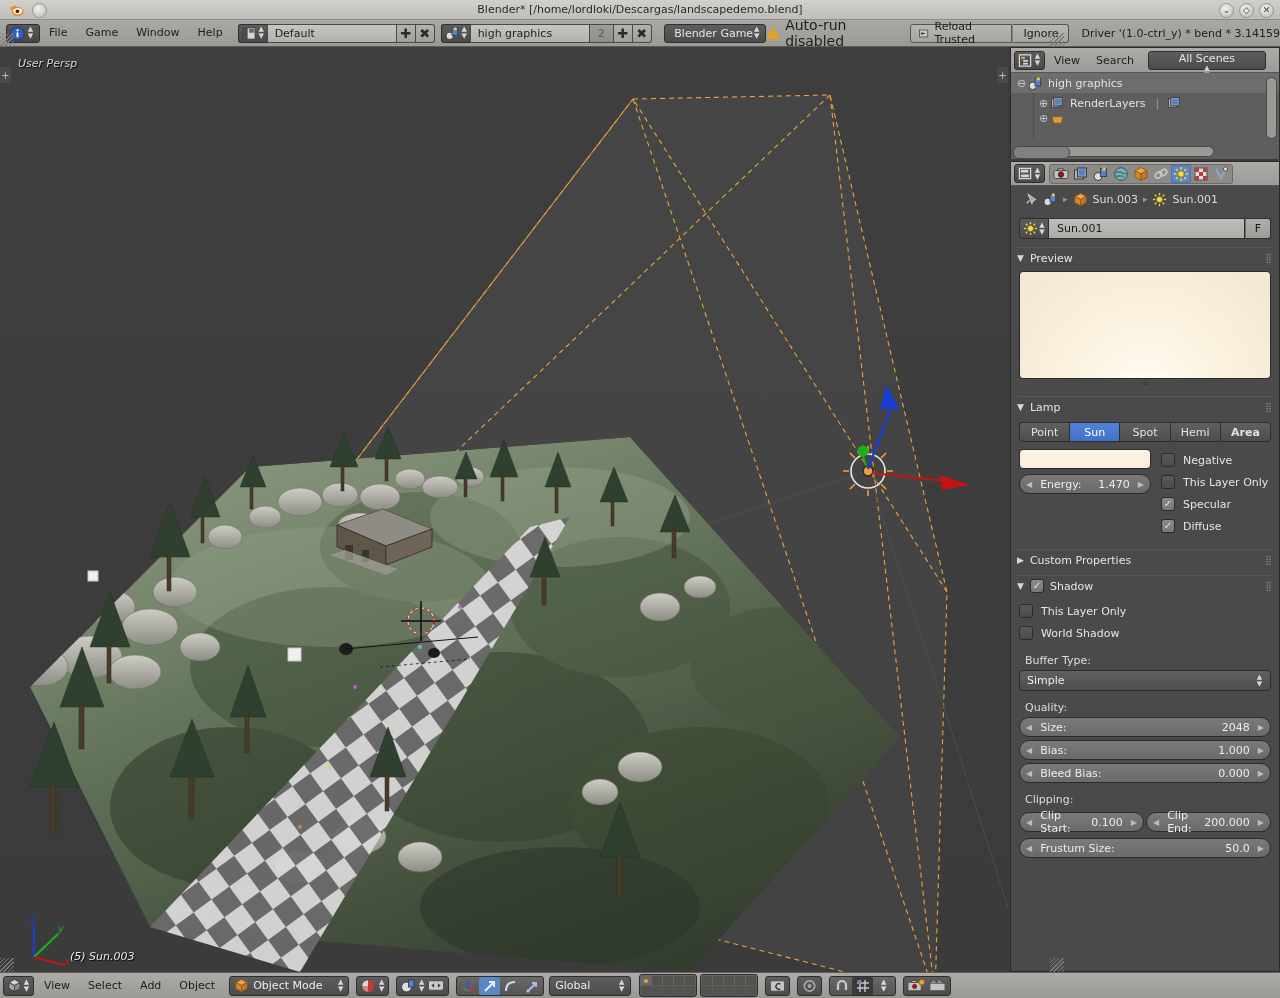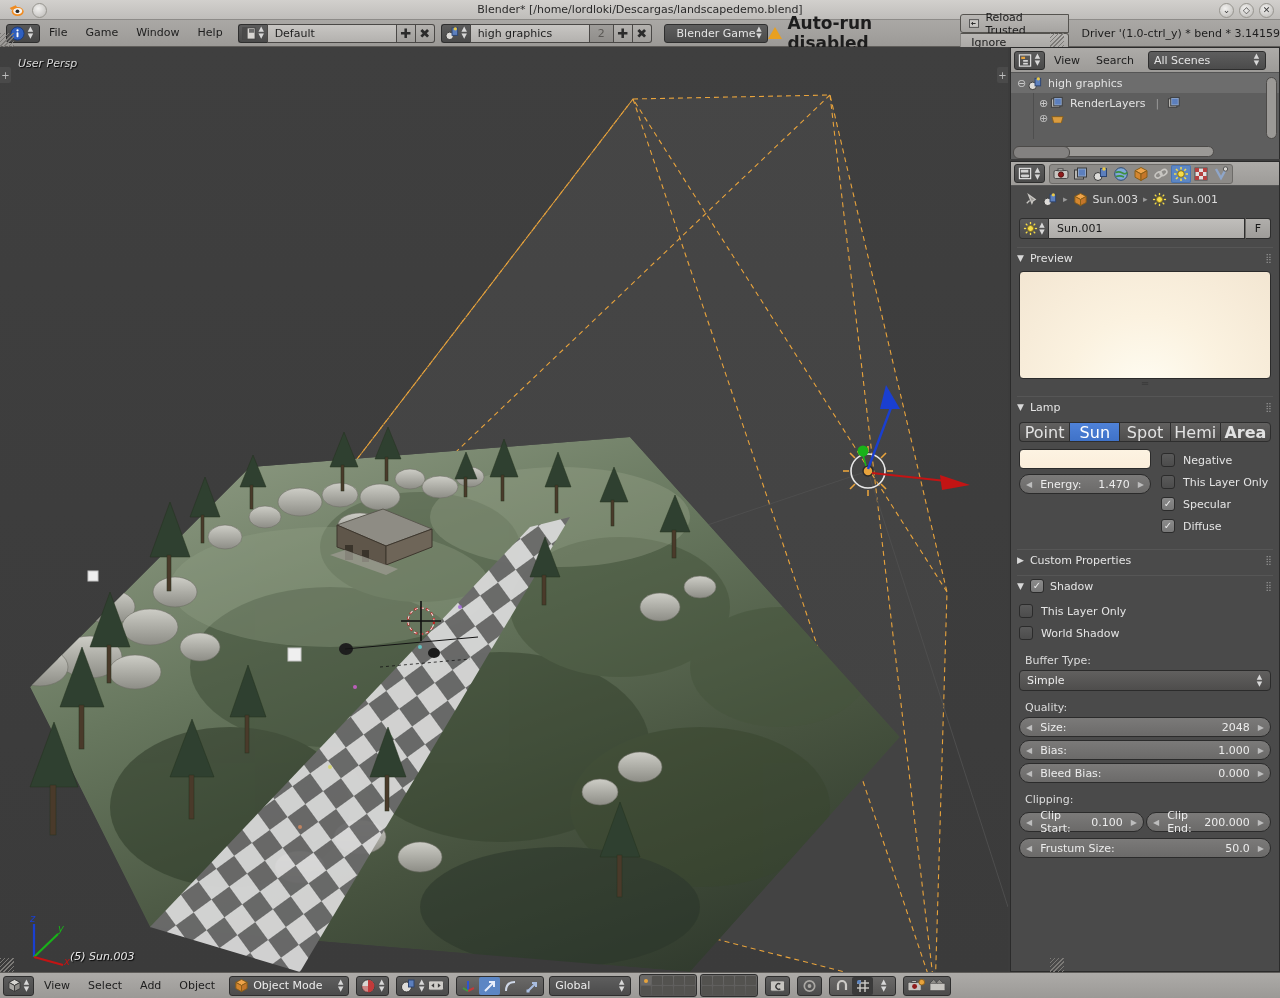--- a/index.html
+++ b/index.html
@@ -93,27 +93,27 @@
     color: #2b2b2b; font-size: 13px; font-weight: bold;
   }
   .hdr-ico-btn.last { border-radius: 0 3px 3px 0; }
   .engine-sel {
     height: 19px; border-radius: 3px; margin-left: 12px;
     background: linear-gradient(#5e5e5e,#4b4b4b);
     border: 1px solid #2e2e2e;
     display: flex; align-items: center; justify-content: flex-end;
     padding: 0 5px; width: 110px; color: #e4e4e4; font-size: 11px;
   }
-  .warn-txt { color: #1d1d1d; font-size: 17px; margin-left: 8px; font-weight: bold; }
+  .warn-txt { color: #1d1d1d; font-size: 14px; margin-left: 8px; }
   .warn-tri {
     display: inline-block; width: 0; height: 0; vertical-align: -2px;
     border-left: 7px solid transparent; border-right: 7px solid transparent;
     border-bottom: 12px solid #e8a020; margin-right: 5px; position: relative;
   }
-  .reload-grp { display: flex; margin-left: 10px; flex-direction: column; }
+  .reload-grp { display: flex; margin-left: 10px; }
   .reload-btn {
     height: 19px; border-radius: 3px 0 0 3px;
     background: linear-gradient(#b9b7b4,#a6a4a1);
     border: 1px solid #55534f; color: #1a1a1a; font-size: 11px;
     display: flex; align-items: center; gap: 5px; padding: 0 7px;
   }
   .ignore-btn {
     height: 19px; border-radius: 0 3px 3px 0;
     background: linear-gradient(#b9b7b4,#a6a4a1);
     border: 1px solid #55534f; border-left: 1px solid #8b8986;
@@ -163,21 +163,21 @@
     height: 19px; border-radius: 3px; background: linear-gradient(#5c5c5c,#4a4a4a);
     border: 1px solid #2e2e2e; display: flex; align-items: center; gap: 1px;
     padding: 0 3px;
   }
   .ol-menu { color: #1d1d1d; font-size: 11px; padding: 0 7px; }
   .ol-scenesel {
     height: 19px; border-radius: 3px; margin-left: 5px;
     background: linear-gradient(#5e5e5e,#4b4b4b);
     border: 1px solid #2e2e2e; width: 118px;
     display: flex; align-items: center; justify-content: space-between;
-    padding: 0 5px; color: #e4e4e4; font-size: 11px;
+    padding: 0 5px; color: #e4e4e4; font-size: 11px; flex-direction: column;
   }
   .ol-body { position: relative; height: 86px; background: #5e5e5e; overflow: hidden; }
   .ol-row {
     display: flex; align-items: center; height: 20px; font-size: 11px;
     color: #e2e2e2; padding-left: 4px;
   }
   .ol-row.sel { background: #6d6d6d; }
   .ol-expand {
     width: 13px; height: 13px; display: inline-flex; align-items: center;
     justify-content: center; color: #c9c9c9; font-size: 11px;
@@ -270,21 +270,21 @@
     margin-top: 1px;
   }
 
   .lamp-types {
     display: flex; margin: 8px 8px 0 8px; height: 20px;
   }
   .lt {
     flex: 1; display: flex; align-items: center; justify-content: center;
     background: linear-gradient(#61605f,#4e4d4c);
     border: 1px solid #2e2e2e; border-right: none;
-    font-size: 16px; color: #e2e2e2;
+    font-size: 11px; color: #e2e2e2;
   }
   .lt:first-child { border-radius: 4px 0 0 4px; }
   .lt:last-child { border-radius: 0 4px 4px 0; border-right: 1px solid #2e2e2e; font-weight: bold; }
   .lt.active { background: linear-gradient(#4f82d8,#3f72c8); color: #ffffff; }
 
   .twocol { display: flex; margin: 7px 8px 0 8px; gap: 10px; }
   .col-l { width: 132px; }
   .col-r { flex: 1; }
 
   .colorswatch {

